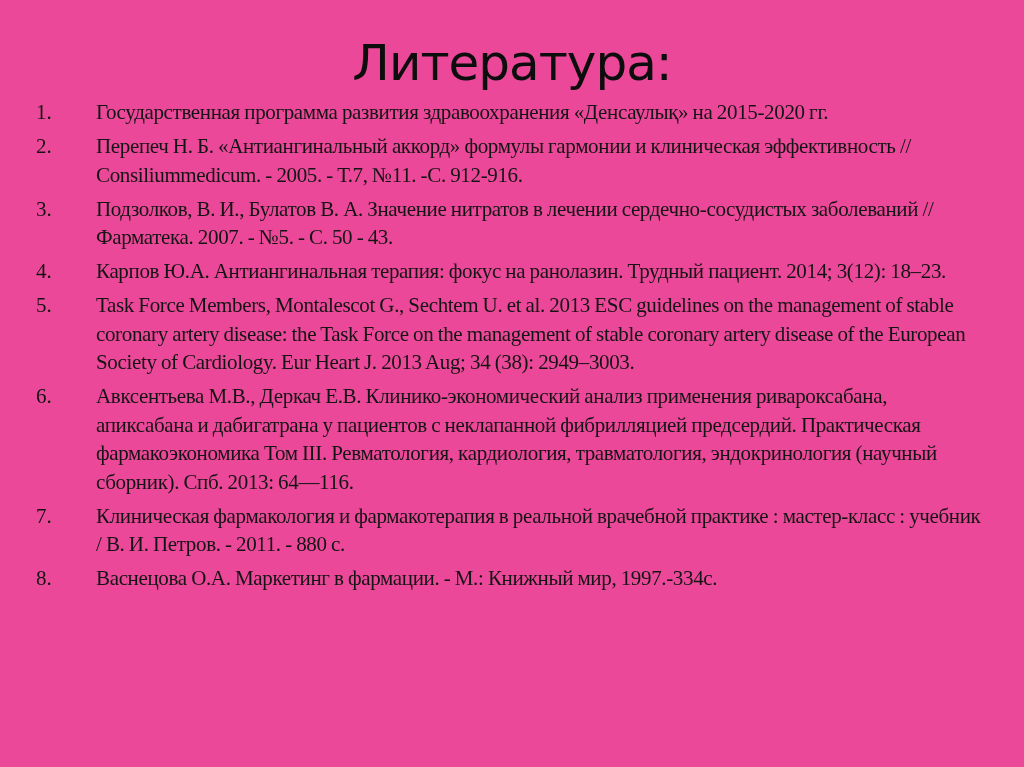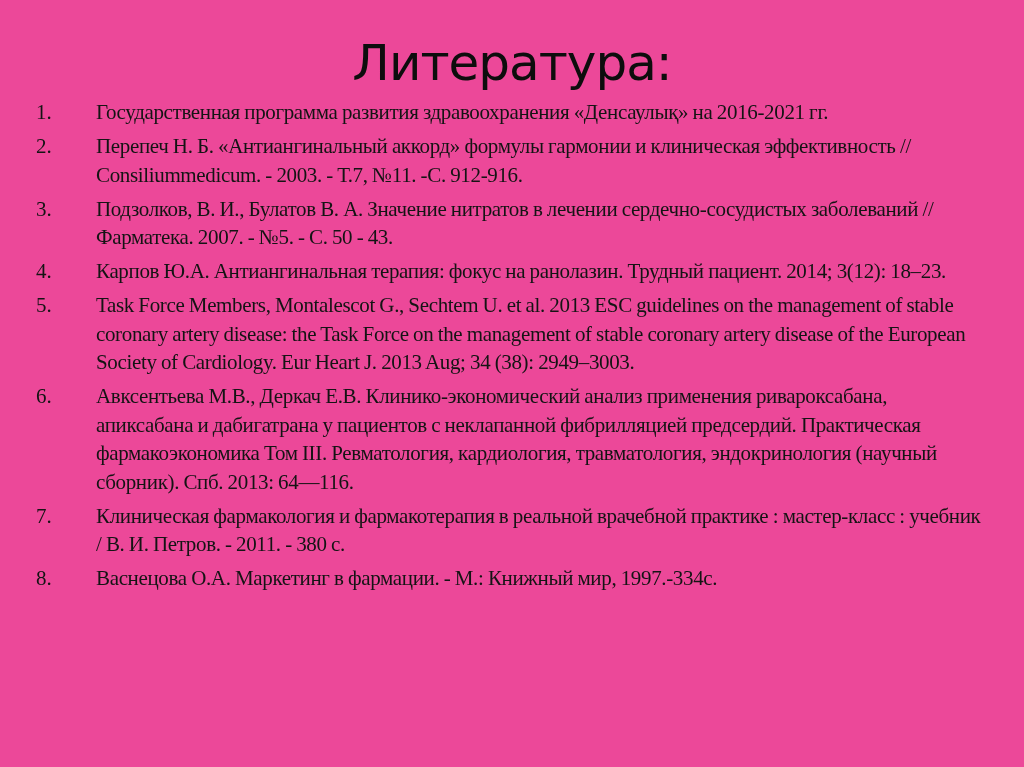--- a/index.html
+++ b/index.html
@@ -63,44 +63,44 @@
 </style>
 </head>
 <body>
 
 <div class="slide">
   <div class="title">Литература:</div>
 
   <ol class="refs">
     <li class="ref">
       <span class="ref-num">1.</span>
-      <span class="ref-text">Государственная программа развития здравоохранения «Денсаулық» на 2016-2021 гг.</span>
+      <span class="ref-text">Государственная программа развития здравоохранения «Денсаулық» на 2015-2020 гг.</span>
     </li>
     <li class="ref">
       <span class="ref-num">2.</span>
-      <span class="ref-text">Перепеч Н. Б. «Антиангинальный аккорд» формулы гармонии и клиническая эффективность // Consiliummedicum. - 2003. - Т.7, №11. -С. 912-916.</span>
+      <span class="ref-text">Перепеч Н. Б. «Антиангинальный аккорд» формулы гармонии и клиническая эффективность // Consiliummedicum. - 2005. - Т.7, №11. -С. 912-916.</span>
     </li>
     <li class="ref">
       <span class="ref-num">3.</span>
       <span class="ref-text">Подзолков, В. И., Булатов В. А. Значение нитратов в лечении сердечно-сосудистых заболеваний // Фарматека. 2007. - №5. - С. 50 - 43.</span>
     </li>
     <li class="ref">
       <span class="ref-num">4.</span>
       <span class="ref-text">Карпов Ю.А. Антиангинальная терапия: фокус на ранолазин. Трудный пациент. 2014; 3(12): 18–23.</span>
     </li>
     <li class="ref">
       <span class="ref-num">5.</span>
       <span class="ref-text">Task Force Members, Montalescot G., Sechtem U. et al. 2013 ESC guidelines on the management of stable coronary artery disease: the Task Force on the management of stable coronary artery disease of the European Society of Cardiology. Eur Heart J. 2013 Aug; 34 (38): 2949–3003.</span>
     </li>
     <li class="ref">
       <span class="ref-num">6.</span>
       <span class="ref-text">Авксентьева М.В., Деркач Е.В. Клинико-экономический анализ применения ривароксабана, апиксабана и дабигатрана у пациентов с неклапанной фибрилляцией предсердий. Практическая фармакоэкономика Том III. Ревматология, кардиология, травматология, эндокринология (научный сборник). Спб. 2013: 64—116.</span>
     </li>
     <li class="ref">
       <span class="ref-num">7.</span>
-      <span class="ref-text">Клиническая фармакология и фармакотерапия в реальной врачебной практике : мастер-класс : учебник / В. И. Петров. - 2011. - 380 с.</span>
+      <span class="ref-text">Клиническая фармакология и фармакотерапия в реальной врачебной практике : мастер-класс : учебник / В. И. Петров. - 2011. - 880 с.</span>
     </li>
     <li class="ref">
       <span class="ref-num">8.</span>
       <span class="ref-text">Васнецова О.А. Маркетинг в фармации. - М.: Книжный мир, 1997.-334с.</span>
     </li>
   </ol>
 </div>
 
 </body></html>

